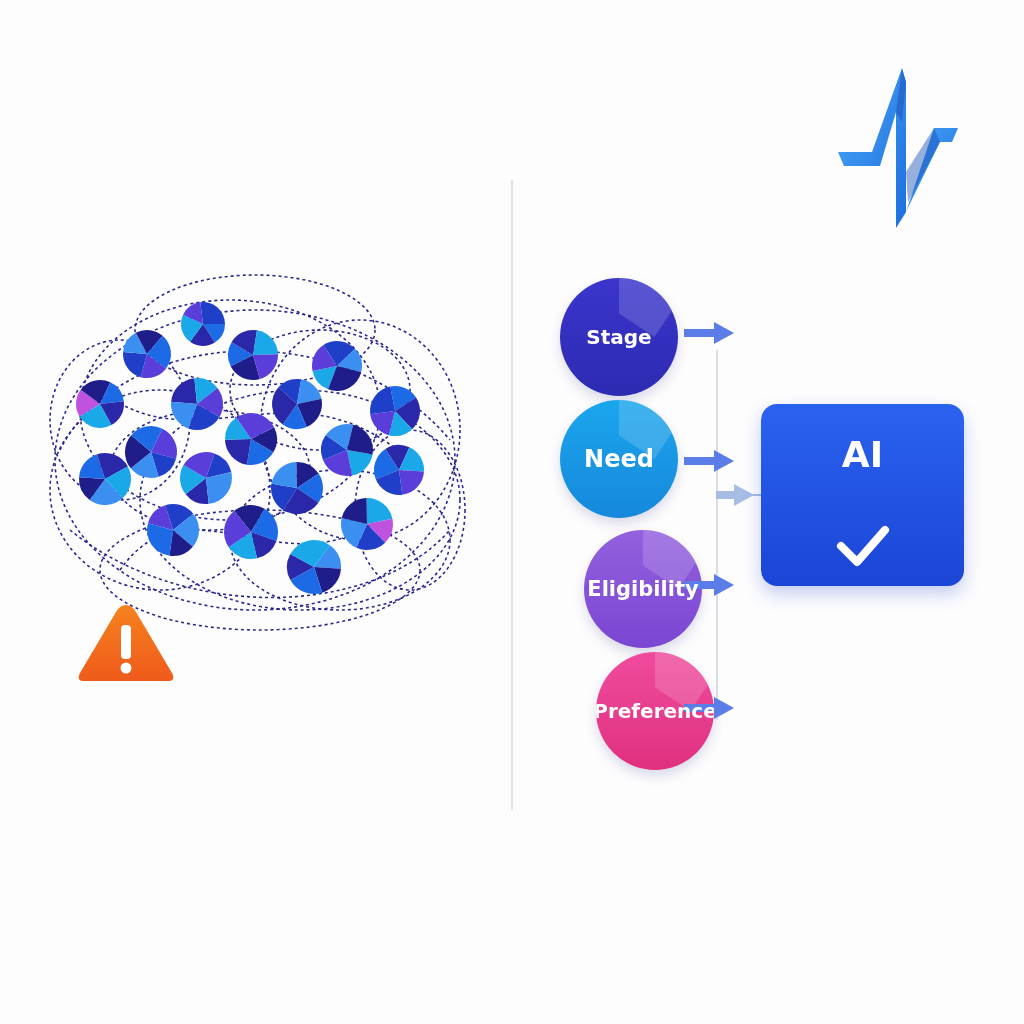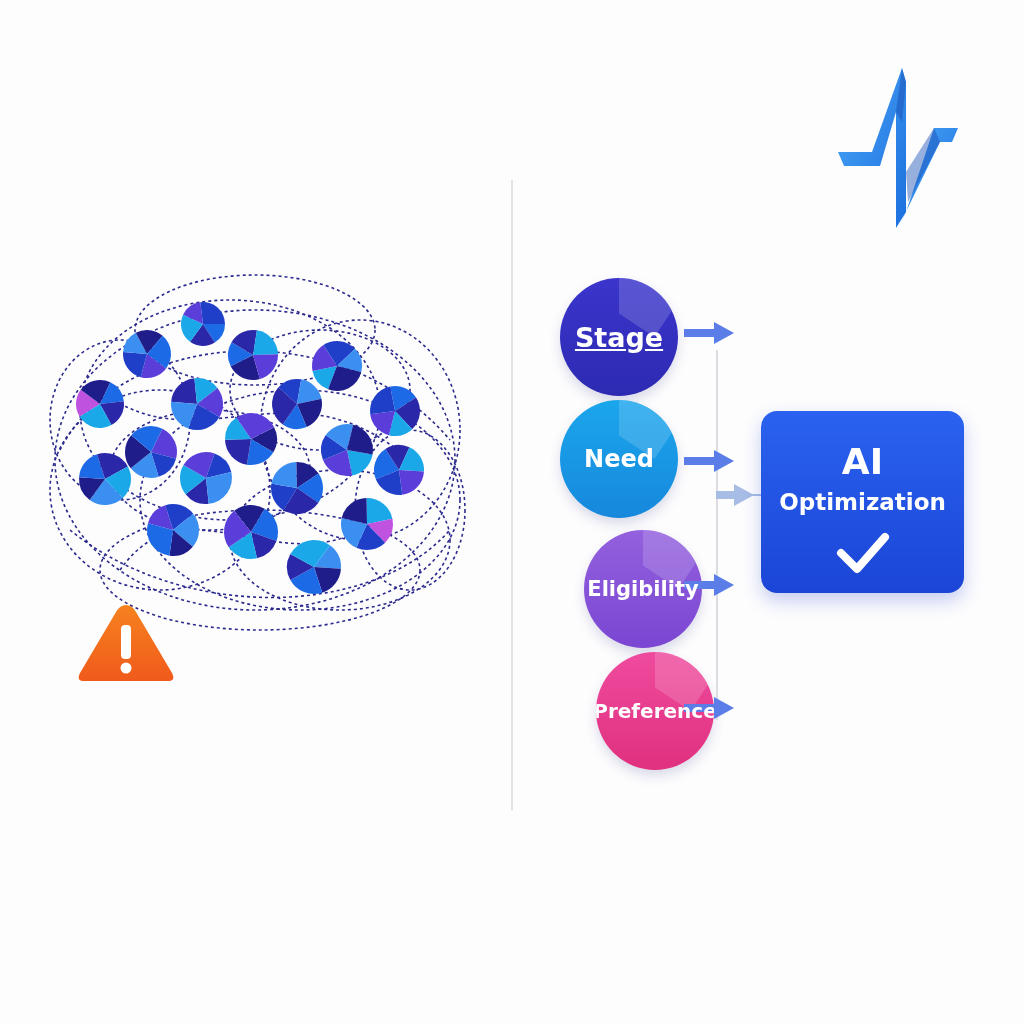--- a/index.html
+++ b/index.html
@@ -25,21 +25,21 @@
     clip-path: polygon(0 0, 100% 0, 100% 40%, 60% 100%, 0 60%);
     background: rgba(255,255,255,0.16);
   }
   .factor span { position: relative; z-index: 1; }
   .arrow { position: absolute; width: 50px; height: 22px; }
   #rail { left: 716px; top: 350px; width: 2px; height: 370px; background: #dcdde3; }
   #ai-box {
     left: 761px; top: 404px; width: 203px; height: 182px; border-radius: 16px;
     background: linear-gradient(180deg, #2a62ef 0%, #1b45d6 100%);
     box-shadow: 0 8px 18px rgba(30,60,200,0.25);
-    color: #fff; text-align: center; margin-top: 7px;
+    color: #fff; text-align: center;
   }
   #ai-title { position: absolute; left: 0; right: 0; top: 30px; font-size: 36px; font-weight: bold; }
   #ai-sub { position: absolute; left: 0; right: 0; top: 78px; font-size: 23px; font-weight: bold; }
   #ai-check { position: absolute; left: 72px; top: 116px; width: 60px; height: 50px; }
 </style>
 </head>
 <body>
 
 <svg id="logo" class="abs" viewBox="0 0 124 168">
   <defs>
@@ -179,21 +179,21 @@
       <linearGradient id="wg" x1="0" y1="0" x2="0" y2="1">
         <stop offset="0" stop-color="#f6821f"></stop>
         <stop offset="1" stop-color="#f05a1b"></stop>
       </linearGradient>
     </defs>
   <path d="M50,4 Q56,4 60,11 L96,72 Q100,80 92,80 L8,80 Q0,80 4,72 L40,11 Q44,4 50,4 Z" fill="url(#wg)"></path>
   <rect x="45" y="24" width="10" height="34" rx="4" fill="#fff"></rect>
   <circle cx="50" cy="67" r="5.5" fill="#fff"></circle>
 </svg>
 
-<div class="factor" style="left:560px;top:278px;background:linear-gradient(180deg,#3b35cc,#2d2ab2);font-size:27px;text-decoration:underline;">
+<div class="factor" style="left:560px;top:278px;background:linear-gradient(180deg,#3b35cc,#2d2ab2);font-size:20px;">
   <div class="shine"></div>
     <span>Stage</span>
 </div>
 <div class="factor" style="left:560px;top:400px;background:linear-gradient(180deg,#1ba6ec,#1688dc);font-size:24px;">
   <div class="shine"></div>
     <span>Need</span>
 </div>
 <div class="factor" style="left:584px;top:530px;background:linear-gradient(180deg,#9360de,#7a46d2);font-size:21px;">
   <div class="shine"></div>
     <span>Eligibility</span>
@@ -222,17 +222,16 @@
     <rect x="0" y="7" width="32" height="8" fill="#5a7de8"></rect>
     <polygon points="30,0 50,11 30,22" fill="#5a7de8"></polygon>
   </svg>
 <svg class="arrow" style="left:684px;top:697px;" viewBox="0 0 50 22">
     <rect x="0" y="7" width="32" height="8" fill="#5a7de8"></rect>
     <polygon points="30,0 50,11 30,22" fill="#5a7de8"></polygon>
   </svg>
 
 <div id="ai-box" class="abs">
   <div id="ai-title">AI</div>
-  <div id="ai-sub">Optimization</div>
   <svg id="ai-check" viewBox="0 0 60 50">
     <polyline points="8,26 24,42 52,10" fill="none" stroke="#fff" stroke-width="8" stroke-linecap="round" stroke-linejoin="round"></polyline>
   </svg>
 </div>
 
 </body></html>

